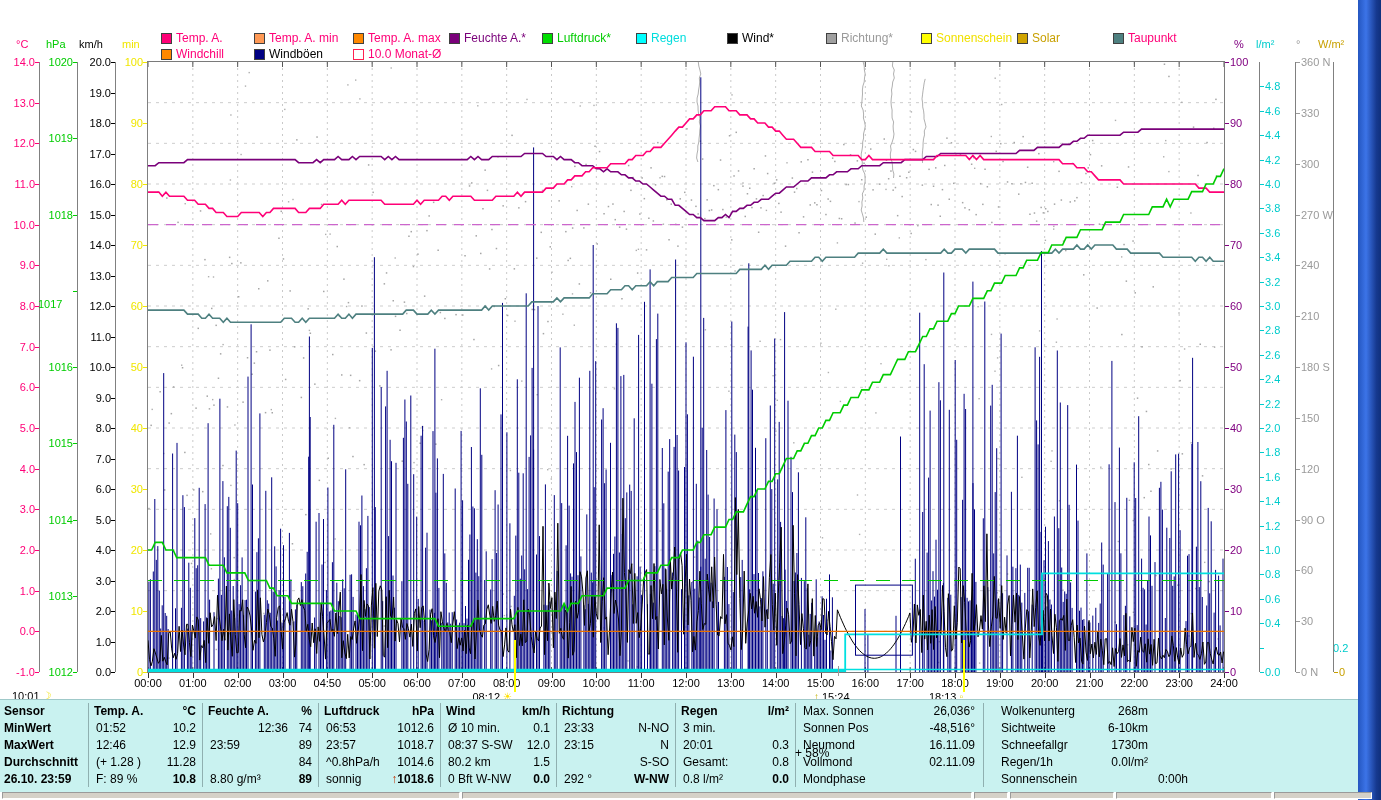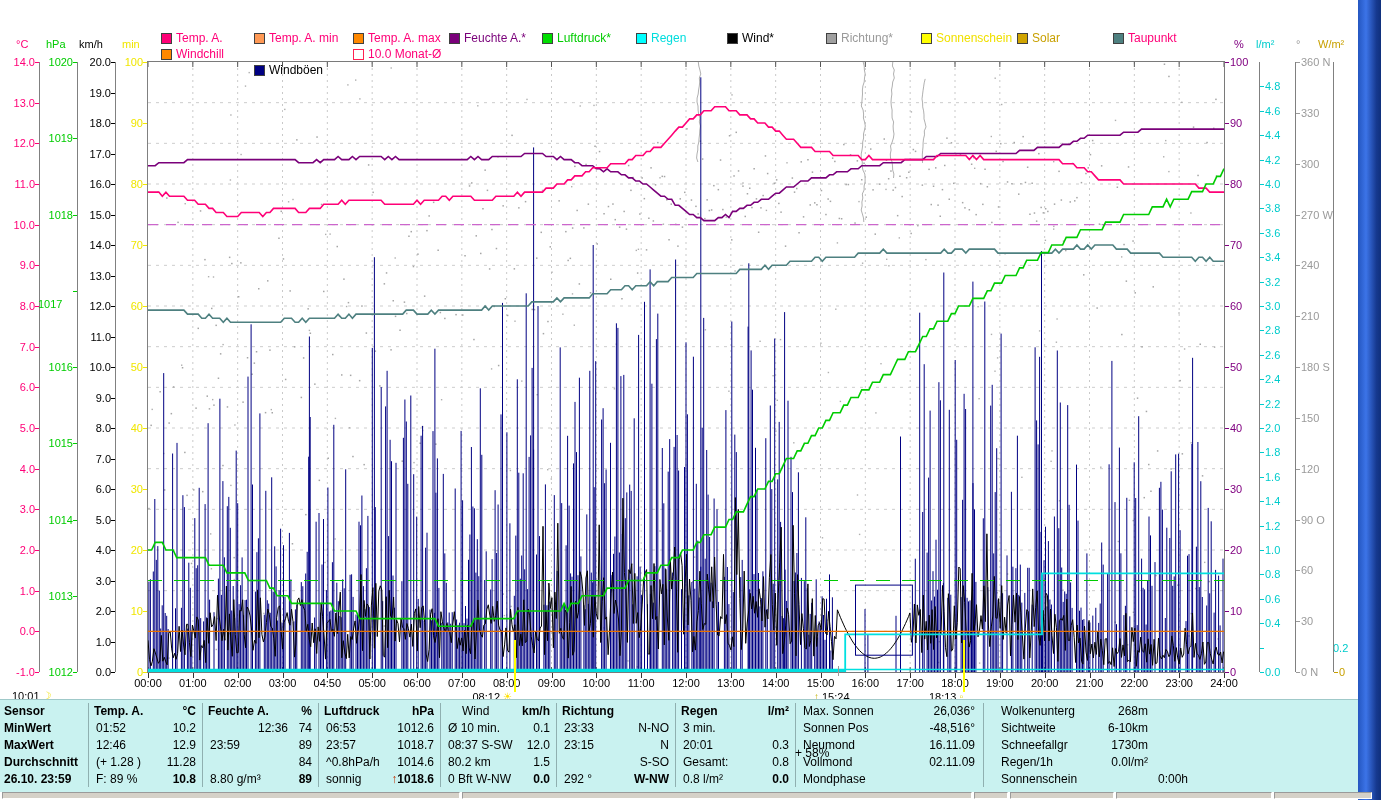--- a/index.html
+++ b/index.html
@@ -732,21 +732,21 @@
       <span style="color: rgb(200, 160, 0);">Solar</span>
     </div>
     <div class="leg" style="left: 1113px; top: 32px;">
       <span class="sw" style="background: rgb(78, 128, 128);"></span>
       <span style="color: rgb(255, 0, 119);">Taupunkt</span>
     </div>
     <div class="leg" style="left: 161px; top: 48px;">
       <span class="sw" style="background: rgb(255, 136, 0);"></span>
       <span style="color: rgb(255, 0, 119);">Windchill</span>
     </div>
-    <div class="leg" style="left: 254px; top: 64px;">
+    <div class="leg" style="left: 254px; top: 48px;">
       <span class="sw" style="background: rgb(0, 0, 130);"></span>
       <span style="color: rgb(0, 0, 0);">Windböen</span>
     </div>
     <div class="leg" style="left: 353px; top: 48px;">
       <span class="sw" style="background: rgb(255, 255, 255); border-color: rgb(255, 32, 80);"></span>
       <span style="color: rgb(255, 0, 119);">10.0 Monat-Ø</span>
     </div>
     <div class="vline" style="left: 39px; top: 62px; height: 610px;"></div>
     <div class="unit" style="left: 16px; top: 38px; color: rgb(255, 0, 119);">°C</div>
     <div class="dash" style="left: 35px; top: 62px; background: rgb(255, 0, 119);"></div>
@@ -1067,21 +1067,21 @@
     <div class="cell" style="left: 324px; top: 703px; font-weight: bold;">Luftdruck</div>
     <div class="cell" style="left: 318px; top: 703px; width: 116px; text-align: right; font-weight: bold;">hPa</div>
     <div class="cell" style="left: 326px; top: 720px;">06:53</div>
     <div class="cell" style="left: 318px; top: 720px; width: 116px; text-align: right;">1012.6</div>
     <div class="cell" style="left: 326px; top: 737px;">23:57</div>
     <div class="cell" style="left: 318px; top: 737px; width: 116px; text-align: right;">1018.7</div>
     <div class="cell" style="left: 326px; top: 754px;">^0.8hPa/h</div>
     <div class="cell" style="left: 318px; top: 754px; width: 116px; text-align: right;">1014.6</div>
     <div class="cell" style="left: 326px; top: 771px;">sonnig</div>
     <div class="cell" style="left: 318px; top: 771px; width: 116px; text-align: right; font-weight: bold;"><span class="arrowUp">↑</span><span style="font-weight: bold;">1018.6</span></div>
-    <div class="cell" style="left: 462px; top: 703px; font-weight: normal;">Wind</div>
+    <div class="cell" style="left: 446px; top: 703px; font-weight: bold;">Wind</div>
     <div class="cell" style="left: 440px; top: 703px; width: 110px; text-align: right; font-weight: bold;">km/h</div>
     <div class="cell" style="left: 448px; top: 720px;">Ø 10 min.</div>
     <div class="cell" style="left: 440px; top: 720px; width: 110px; text-align: right;">0.1</div>
     <div class="cell" style="left: 448px; top: 737px;">08:37   S-SW</div>
     <div class="cell" style="left: 440px; top: 737px; width: 110px; text-align: right;">12.0</div>
     <div class="cell" style="left: 448px; top: 754px;">80.2 km</div>
     <div class="cell" style="left: 440px; top: 754px; width: 110px; text-align: right;">1.5</div>
     <div class="cell" style="left: 448px; top: 771px;">0 Bft W-NW</div>
     <div class="cell" style="left: 440px; top: 771px; width: 110px; text-align: right; font-weight: bold;">0.0</div>
     <div class="cell" style="left: 562px; top: 703px; font-weight: bold;">Richtung</div>

